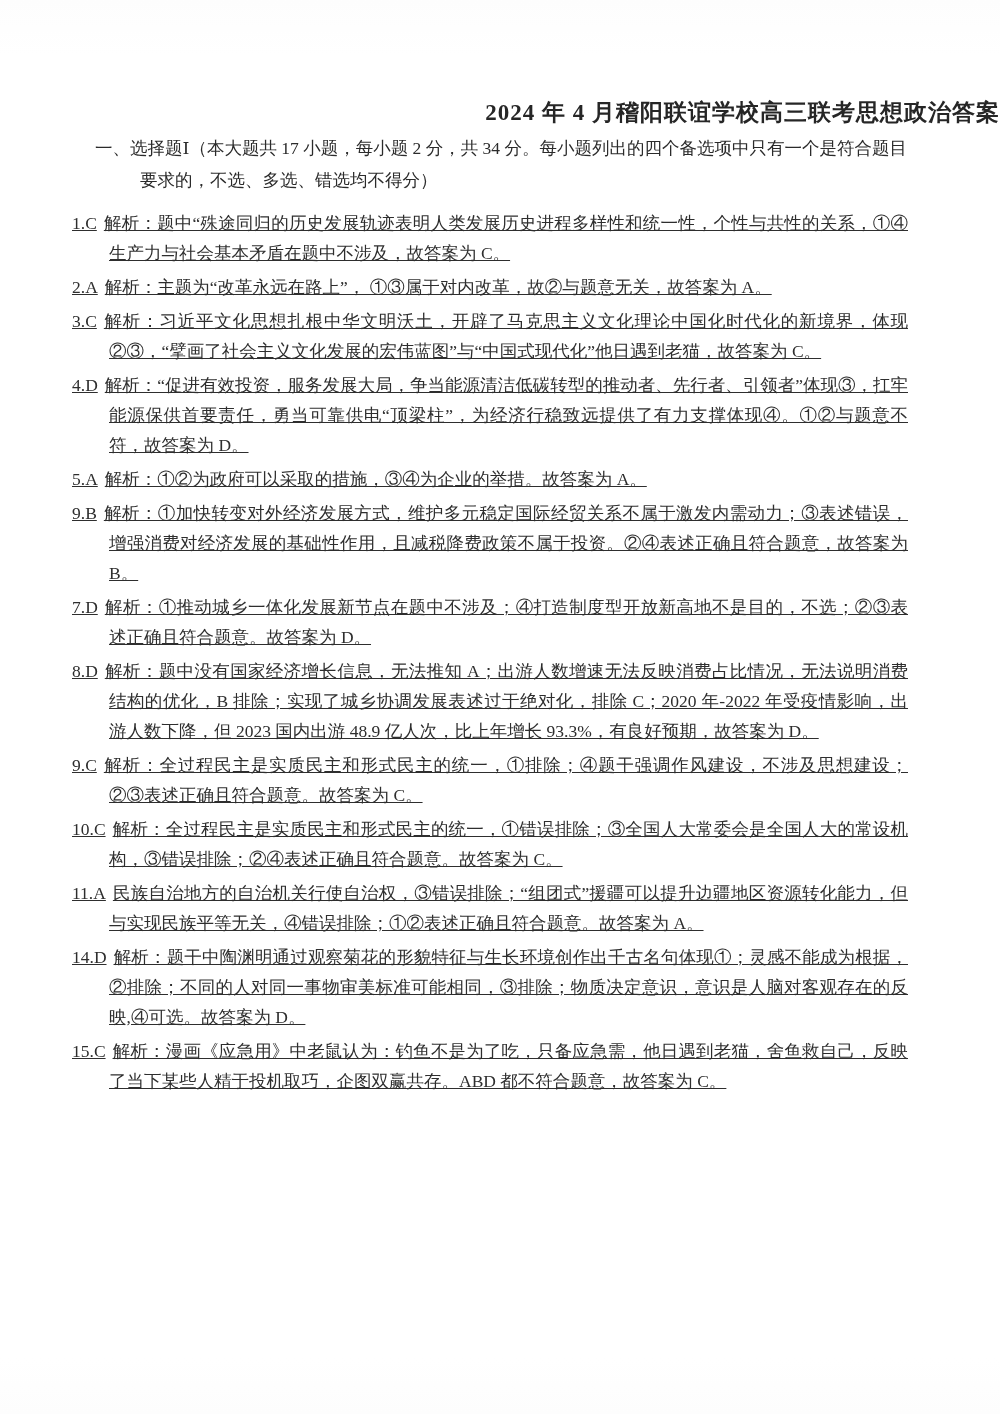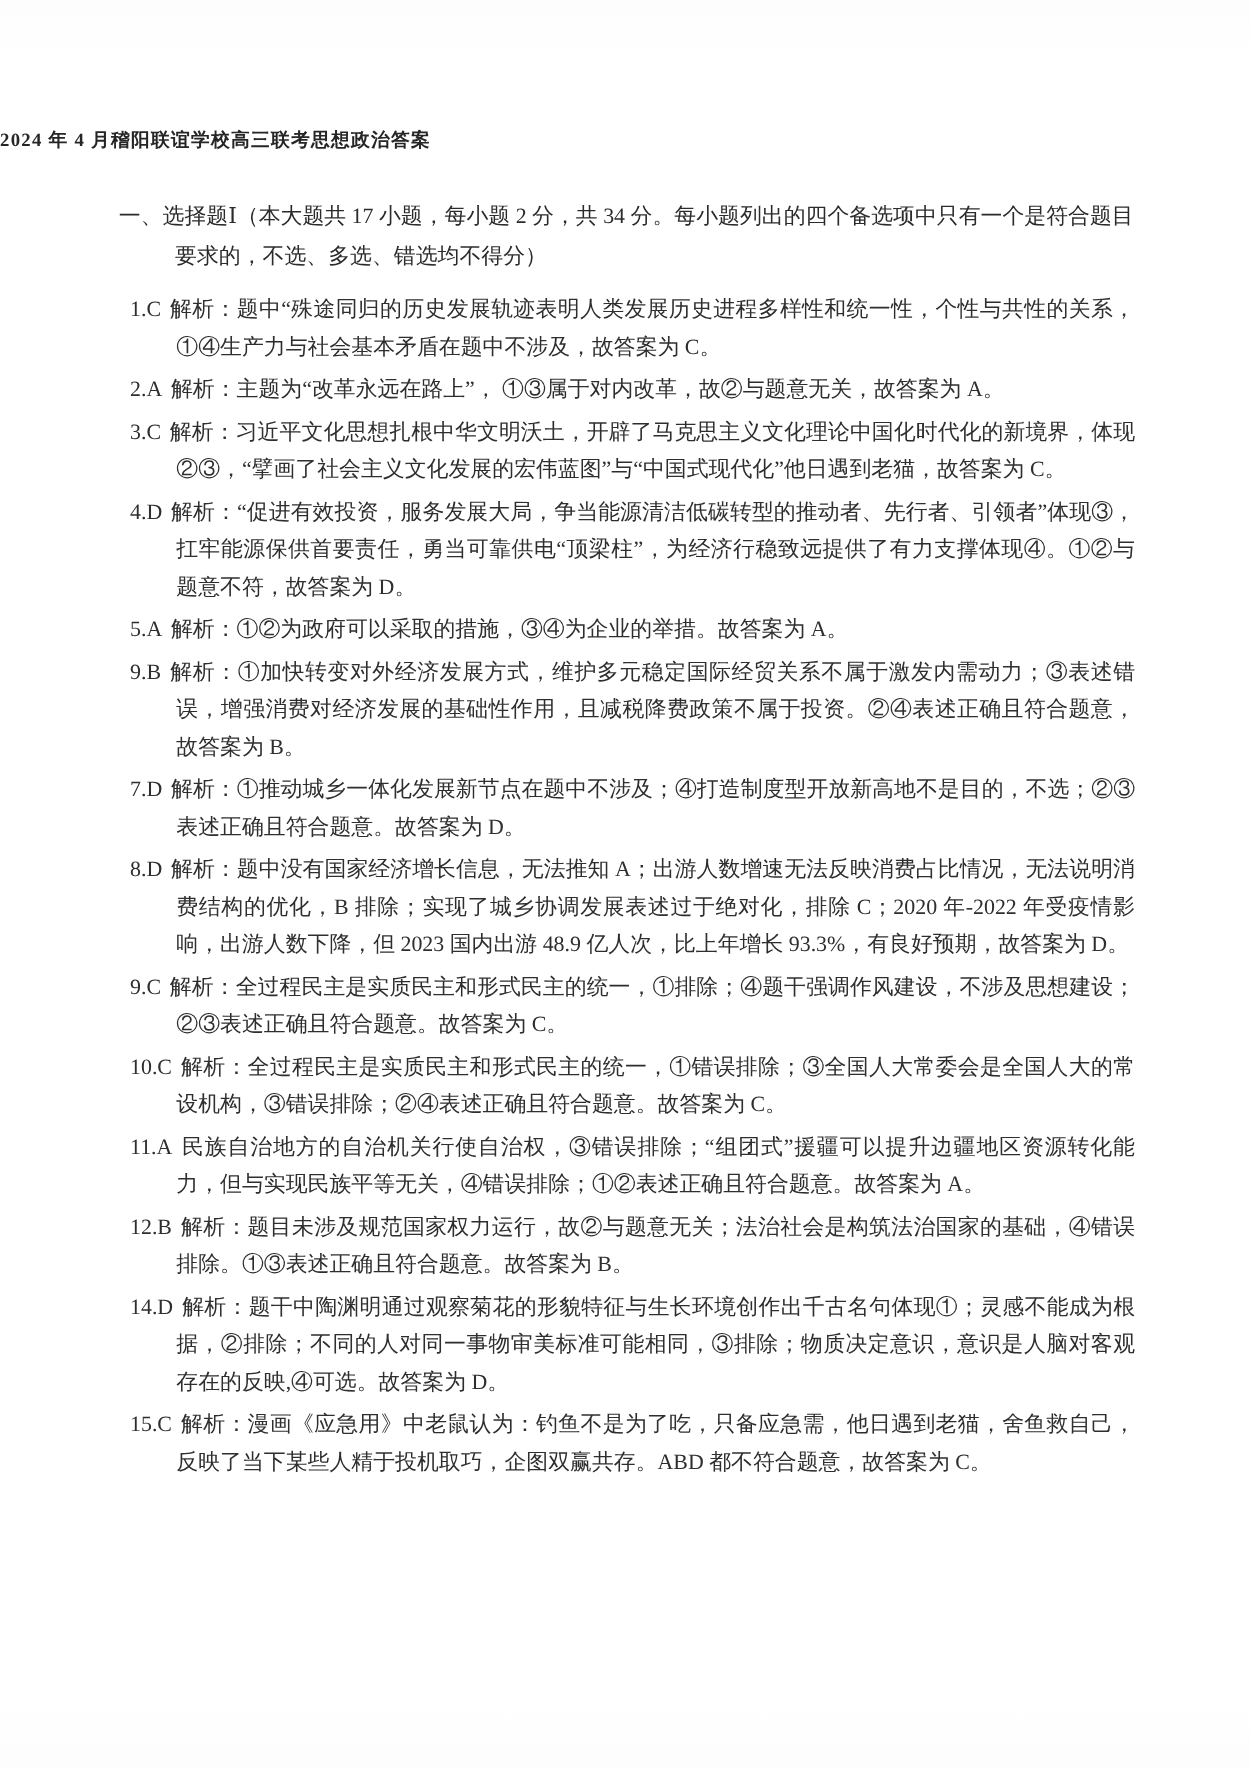--- a/index.html
+++ b/index.html
@@ -15,39 +15,40 @@
     color: #2e2e2e;
   }
   .sheet {
     box-sizing: border-box;
     width: 1000px;
     height: 1414px;
     padding-top: 98px;
     background: linear-gradient(180deg, #fdfdfd 0%, #ffffff 4%, #ffffff 96%, #fdfdfd 100%);
   }
   .title {
-    margin: 0 0 28px 0;
-    text-align: left;
-    font-size: 15px;
+    margin: 0 0 4px 0;
+    text-align: right;
+    font-size: 23px;
     line-height: 30px;
     font-weight: bold;
     color: #262626;
     letter-spacing: 1px;
   }
   .section-heading {
     margin: 0 88px 12px 95px;
     padding-left: 45px;
     text-indent: -45px;
     font-size: 17.5px;
     line-height: 32px;
     font-weight: normal;
     color: #2b2b2b;
   }
   .answer-list {
-    margin: 0 92px 0 104px;
+    margin: 0 92px 0 72px;
+    text-decoration: underline;
   }
   .item {
     padding-left: 37px;
     text-indent: -37px;
     font-size: 17.5px;
     line-height: 30px;
     margin-bottom: 4px;
     color: #2e2e2e;
     text-align: justify;
     text-justify: inter-ideograph;
@@ -72,17 +73,16 @@
       <div class="item"><span class="num">2.A</span><span class="txt">解析：主题为“改革永远在路上”， ①③属于对内改革，故②与题意无关，故答案为 A。</span></div>
       <div class="item"><span class="num">3.C</span><span class="txt">解析：习近平文化思想扎根中华文明沃土，开辟了马克思主义文化理论中国化时代化的新境界，体现②③，“擘画了社会主义文化发展的宏伟蓝图”与“中国式现代化”他日遇到老猫，故答案为 C。</span></div>
       <div class="item"><span class="num">4.D</span><span class="txt">解析：“促进有效投资，服务发展大局，争当能源清洁低碳转型的推动者、先行者、引领者”体现③，扛牢能源保供首要责任，勇当可靠供电“顶梁柱”，为经济行稳致远提供了有力支撑体现④。①②与题意不符，故答案为 D。</span></div>
       <div class="item"><span class="num">5.A</span><span class="txt">解析：①②为政府可以采取的措施，③④为企业的举措。故答案为 A。</span></div>
       <div class="item"><span class="num">9.B</span><span class="txt">解析：①加快转变对外经济发展方式，维护多元稳定国际经贸关系不属于激发内需动力；③表述错误，增强消费对经济发展的基础性作用，且减税降费政策不属于投资。②④表述正确且符合题意，故答案为 B。</span></div>
       <div class="item"><span class="num">7.D</span><span class="txt">解析：①推动城乡一体化发展新节点在题中不涉及；④打造制度型开放新高地不是目的，不选；②③表述正确且符合题意。故答案为 D。</span></div>
       <div class="item"><span class="num">8.D</span><span class="txt">解析：题中没有国家经济增长信息，无法推知 A；出游人数增速无法反映消费占比情况，无法说明消费结构的优化，B 排除；实现了城乡协调发展表述过于绝对化，排除 C；2020 年-2022 年受疫情影响，出游人数下降，但 2023 国内出游 48.9 亿人次，比上年增长 93.3%，有良好预期，故答案为 D。</span></div>
       <div class="item"><span class="num">9.C</span><span class="txt">解析：全过程民主是实质民主和形式民主的统一，①排除；④题干强调作风建设，不涉及思想建设；②③表述正确且符合题意。故答案为 C。</span></div>
       <div class="item"><span class="num">10.C</span><span class="txt">解析：全过程民主是实质民主和形式民主的统一，①错误排除；③全国人大常委会是全国人大的常设机构，③错误排除；②④表述正确且符合题意。故答案为 C。</span></div>
       <div class="item"><span class="num">11.A</span><span class="txt">民族自治地方的自治机关行使自治权，③错误排除；“组团式”援疆可以提升边疆地区资源转化能力，但与实现民族平等无关，④错误排除；①②表述正确且符合题意。故答案为 A。</span></div>
-      <div class="item"><span class="num">12.B</span><span class="txt">解析：题目未涉及规范国家权力运行，故②与题意无关；法治社会是构筑法治国家的基础，④错误排除。①③表述正确且符合题意。故答案为 B。</span></div>
       <div class="item"><span class="num">14.D</span><span class="txt">解析：题干中陶渊明通过观察菊花的形貌特征与生长环境创作出千古名句体现①；灵感不能成为根据，②排除；不同的人对同一事物审美标准可能相同，③排除；物质决定意识，意识是人脑对客观存在的反映,④可选。故答案为 D。</span></div>
       <div class="item"><span class="num">15.C</span><span class="txt">解析：漫画《应急用》中老鼠认为：钓鱼不是为了吃，只备应急需，他日遇到老猫，舍鱼救自己，反映了当下某些人精于投机取巧，企图双赢共存。ABD 都不符合题意，故答案为 C。</span></div>
     </div>
 </div>
 
 </body></html>

